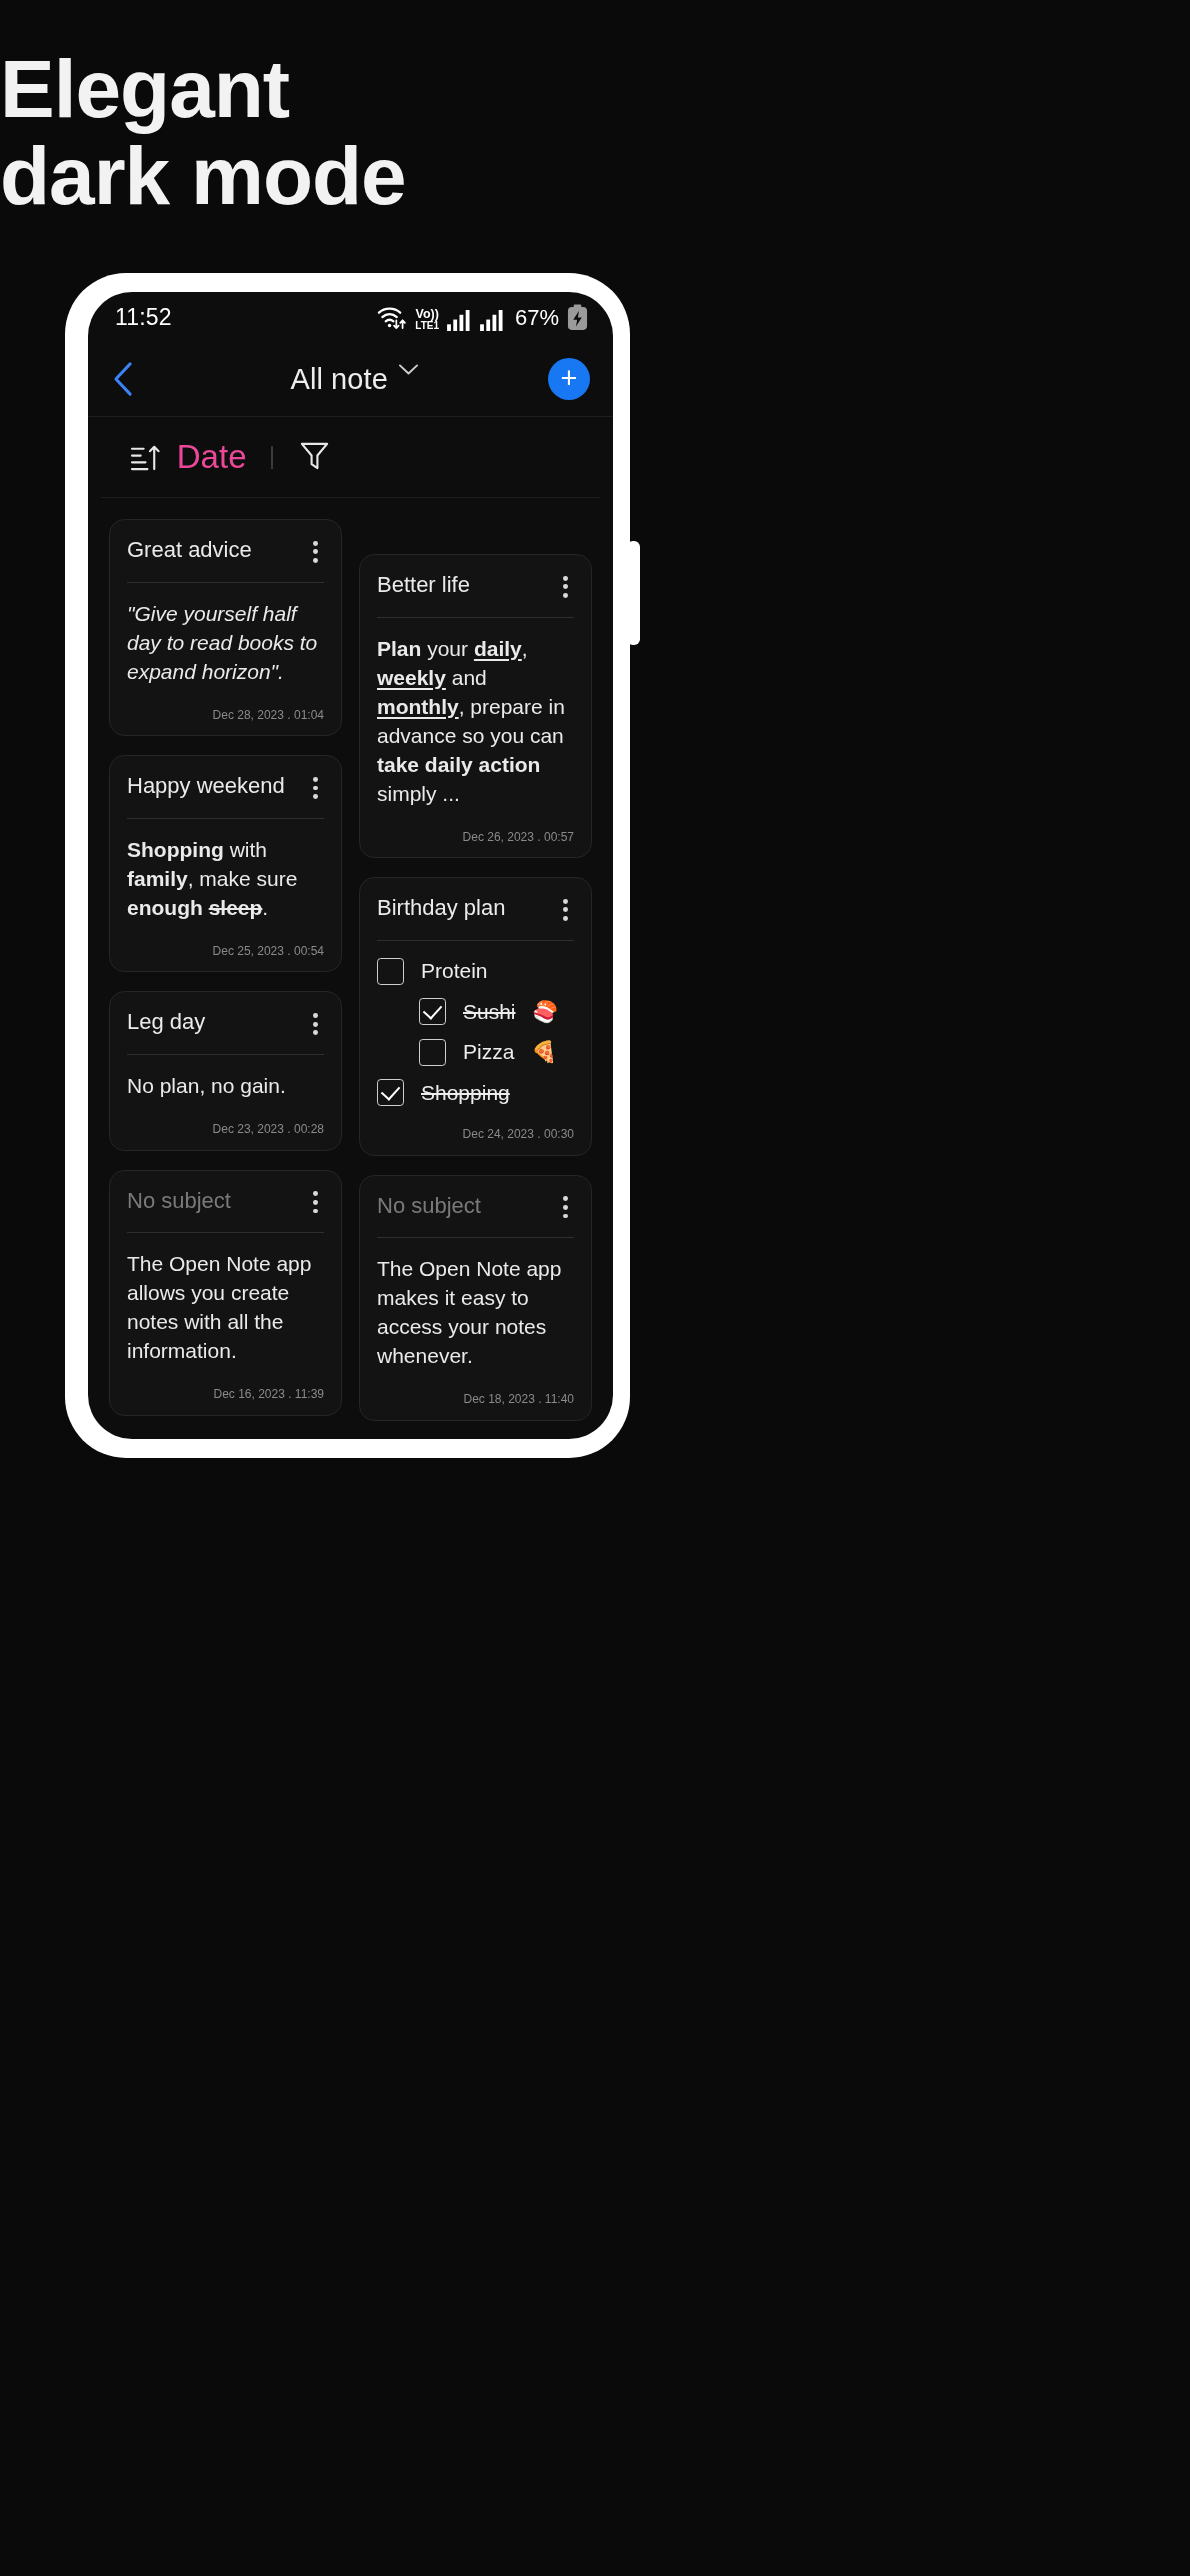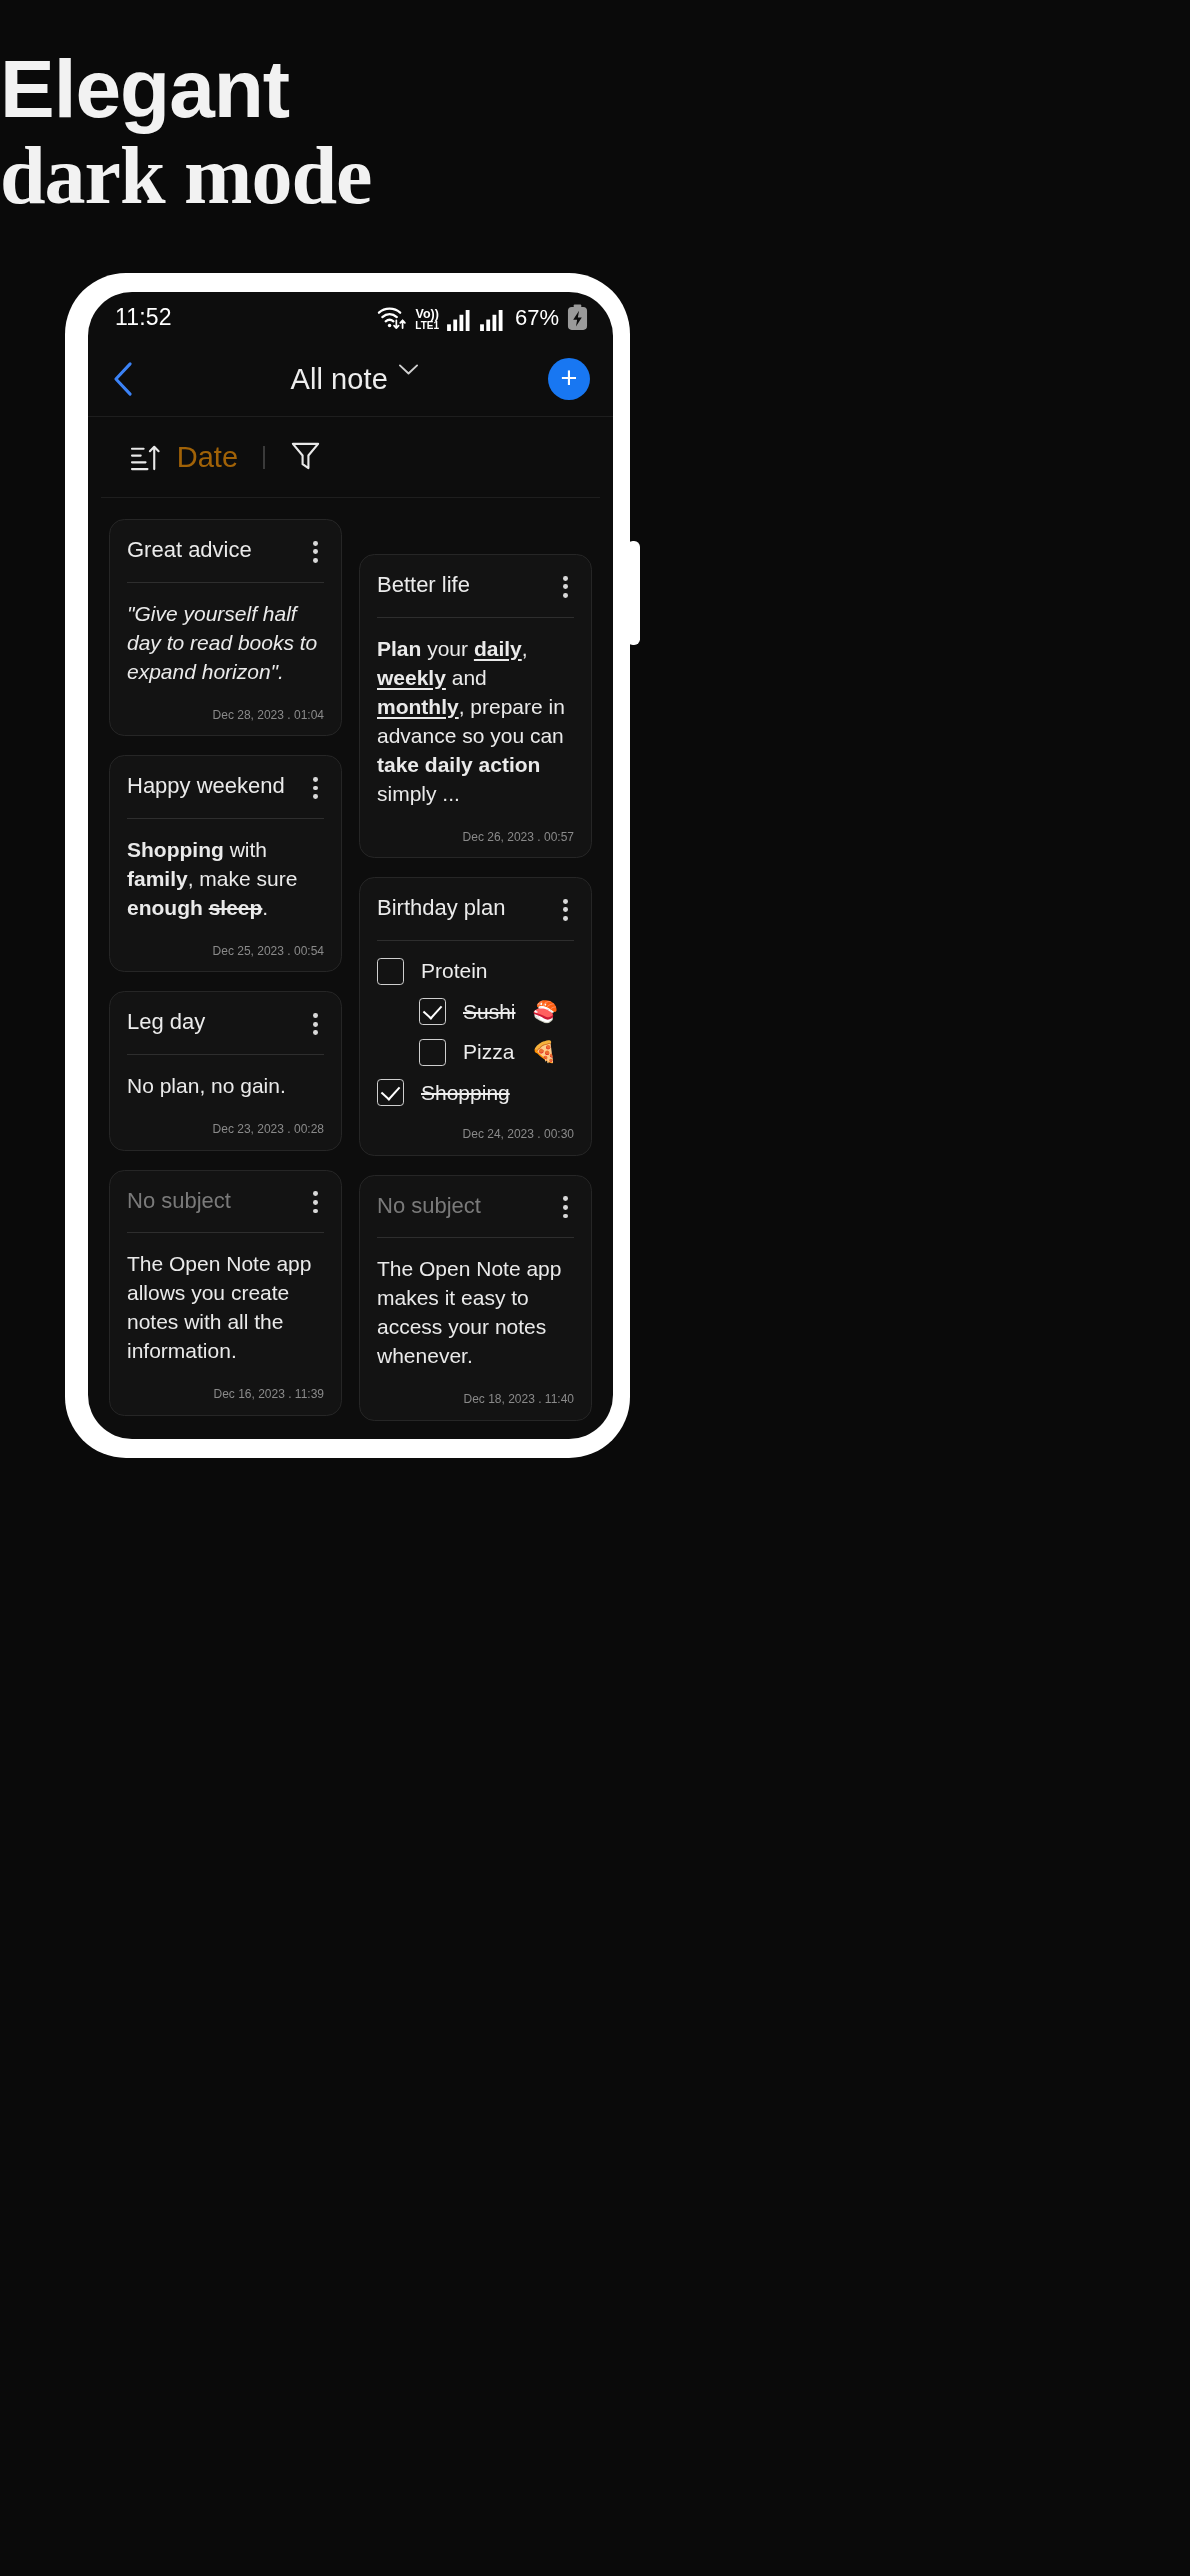--- a/index.html
+++ b/index.html
@@ -11,21 +11,21 @@
   }
   .page { position: relative; width: 1190px; height: 2576px; background: #0a0a0a; }
 
   
   .promo {
     position: absolute; top: 46px; left: 0; width: 1190px;
     text-align: left; color: #f2f2f2;
     font-size: 82px; font-weight: 700; line-height: 1.06;
     letter-spacing: -1px;
   }
-  .promo .l2 { display: block; font-family: Liberation Serif, serif; }
+  .promo .l2 { display: block; }
 
   
   .phone-frame {
     position: absolute; left: 65px; top: 273px;
     width: 565px; height: 1185px;
     background: #ffffff;
     border-radius: 61px;
     box-shadow: 0 0 0 0 #fff;
   }
   .phone-btn {
@@ -76,21 +76,21 @@
     color: #fff; font-size: 29px; font-weight: 400; line-height: 0;
   }
   .fab span { margin-top: -2.9px; }
 
   
   .sortrow {
     height: 81px; display: flex; align-items: center; gap: 17px;
     padding: 0 29px; border-bottom: 1px solid #1e1e1e; margin: 0 13.4px;
   }
   .sort-group { display: flex; align-items: center; gap: 13.4px; }
-  .sort-label { color: #a16207; font-size: 29px; }
+  .sort-label { color: #ec4899; font-size: 33px; }
   .v-div { width: 1.9px; height: 23px; background: #3a3a3a; margin: 0 7.7px; }
 
   
   .grid {
     display: flex; gap: 17px; padding: 21px 21px 0 21px; height: 944px; overflow: hidden;
   }
   .col { flex: 1; display: flex; flex-direction: column; gap: 19px; }
   .col-right { padding-top: 35px; }
 
   .card {

